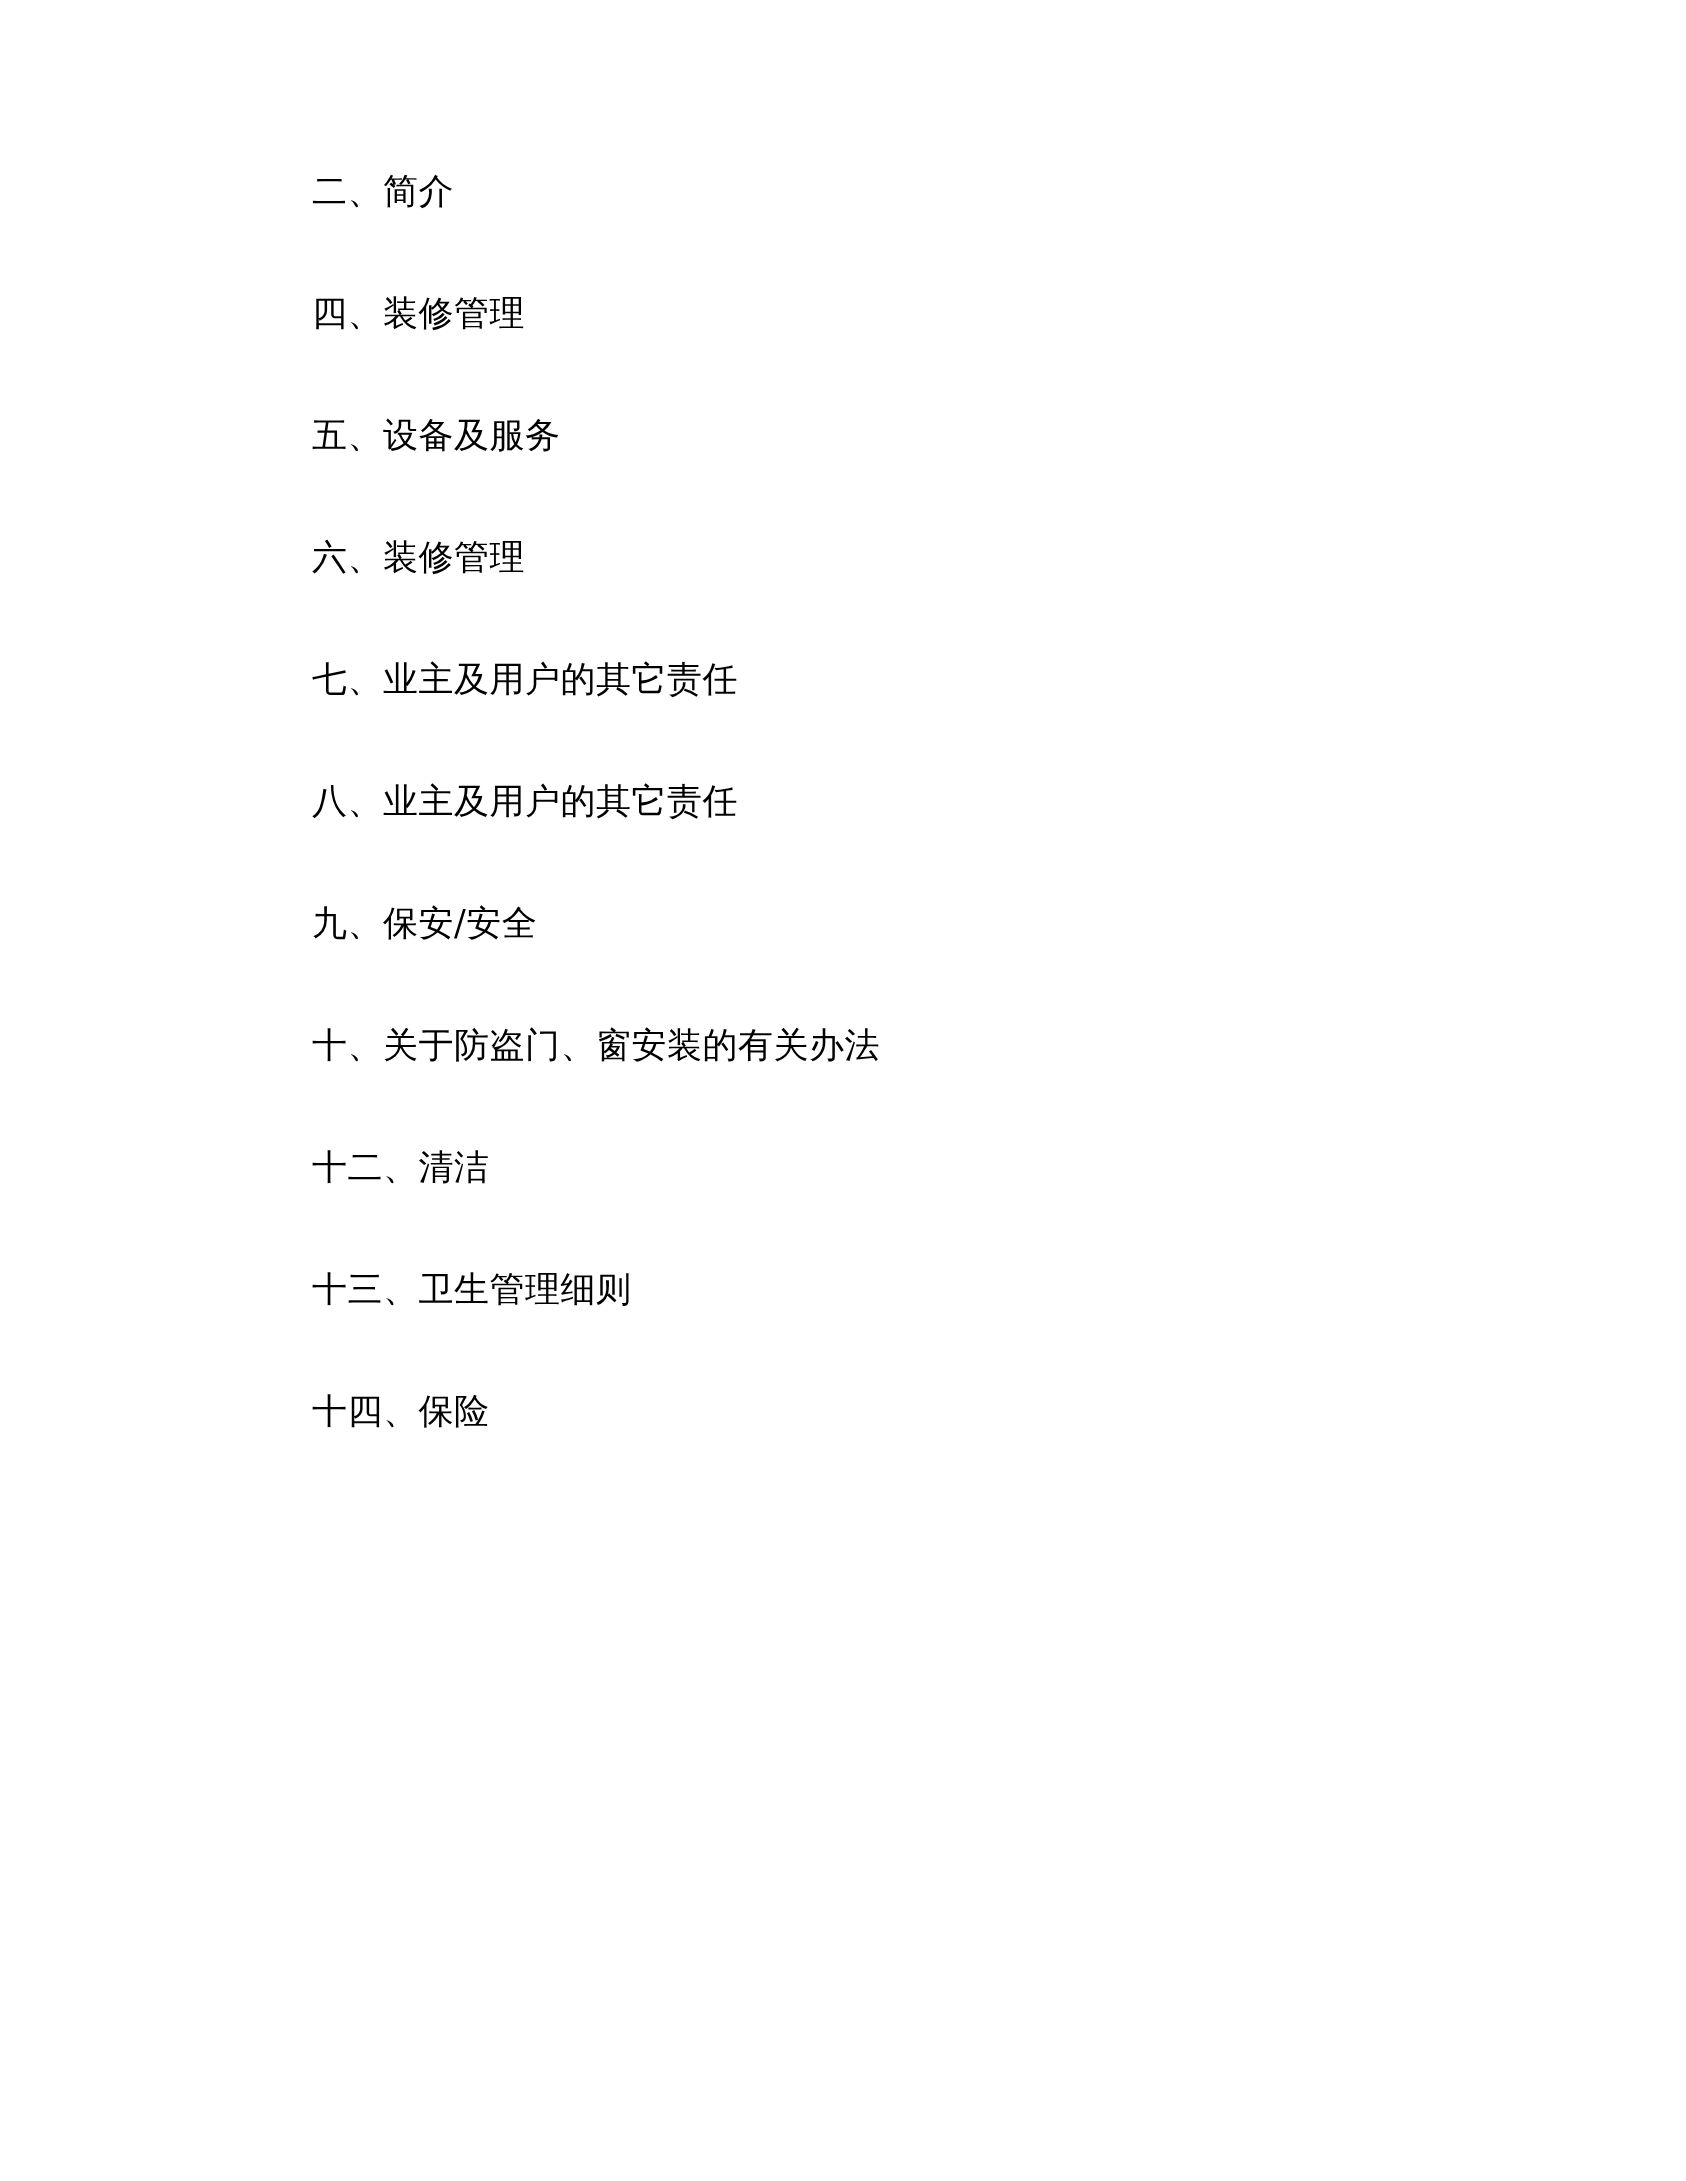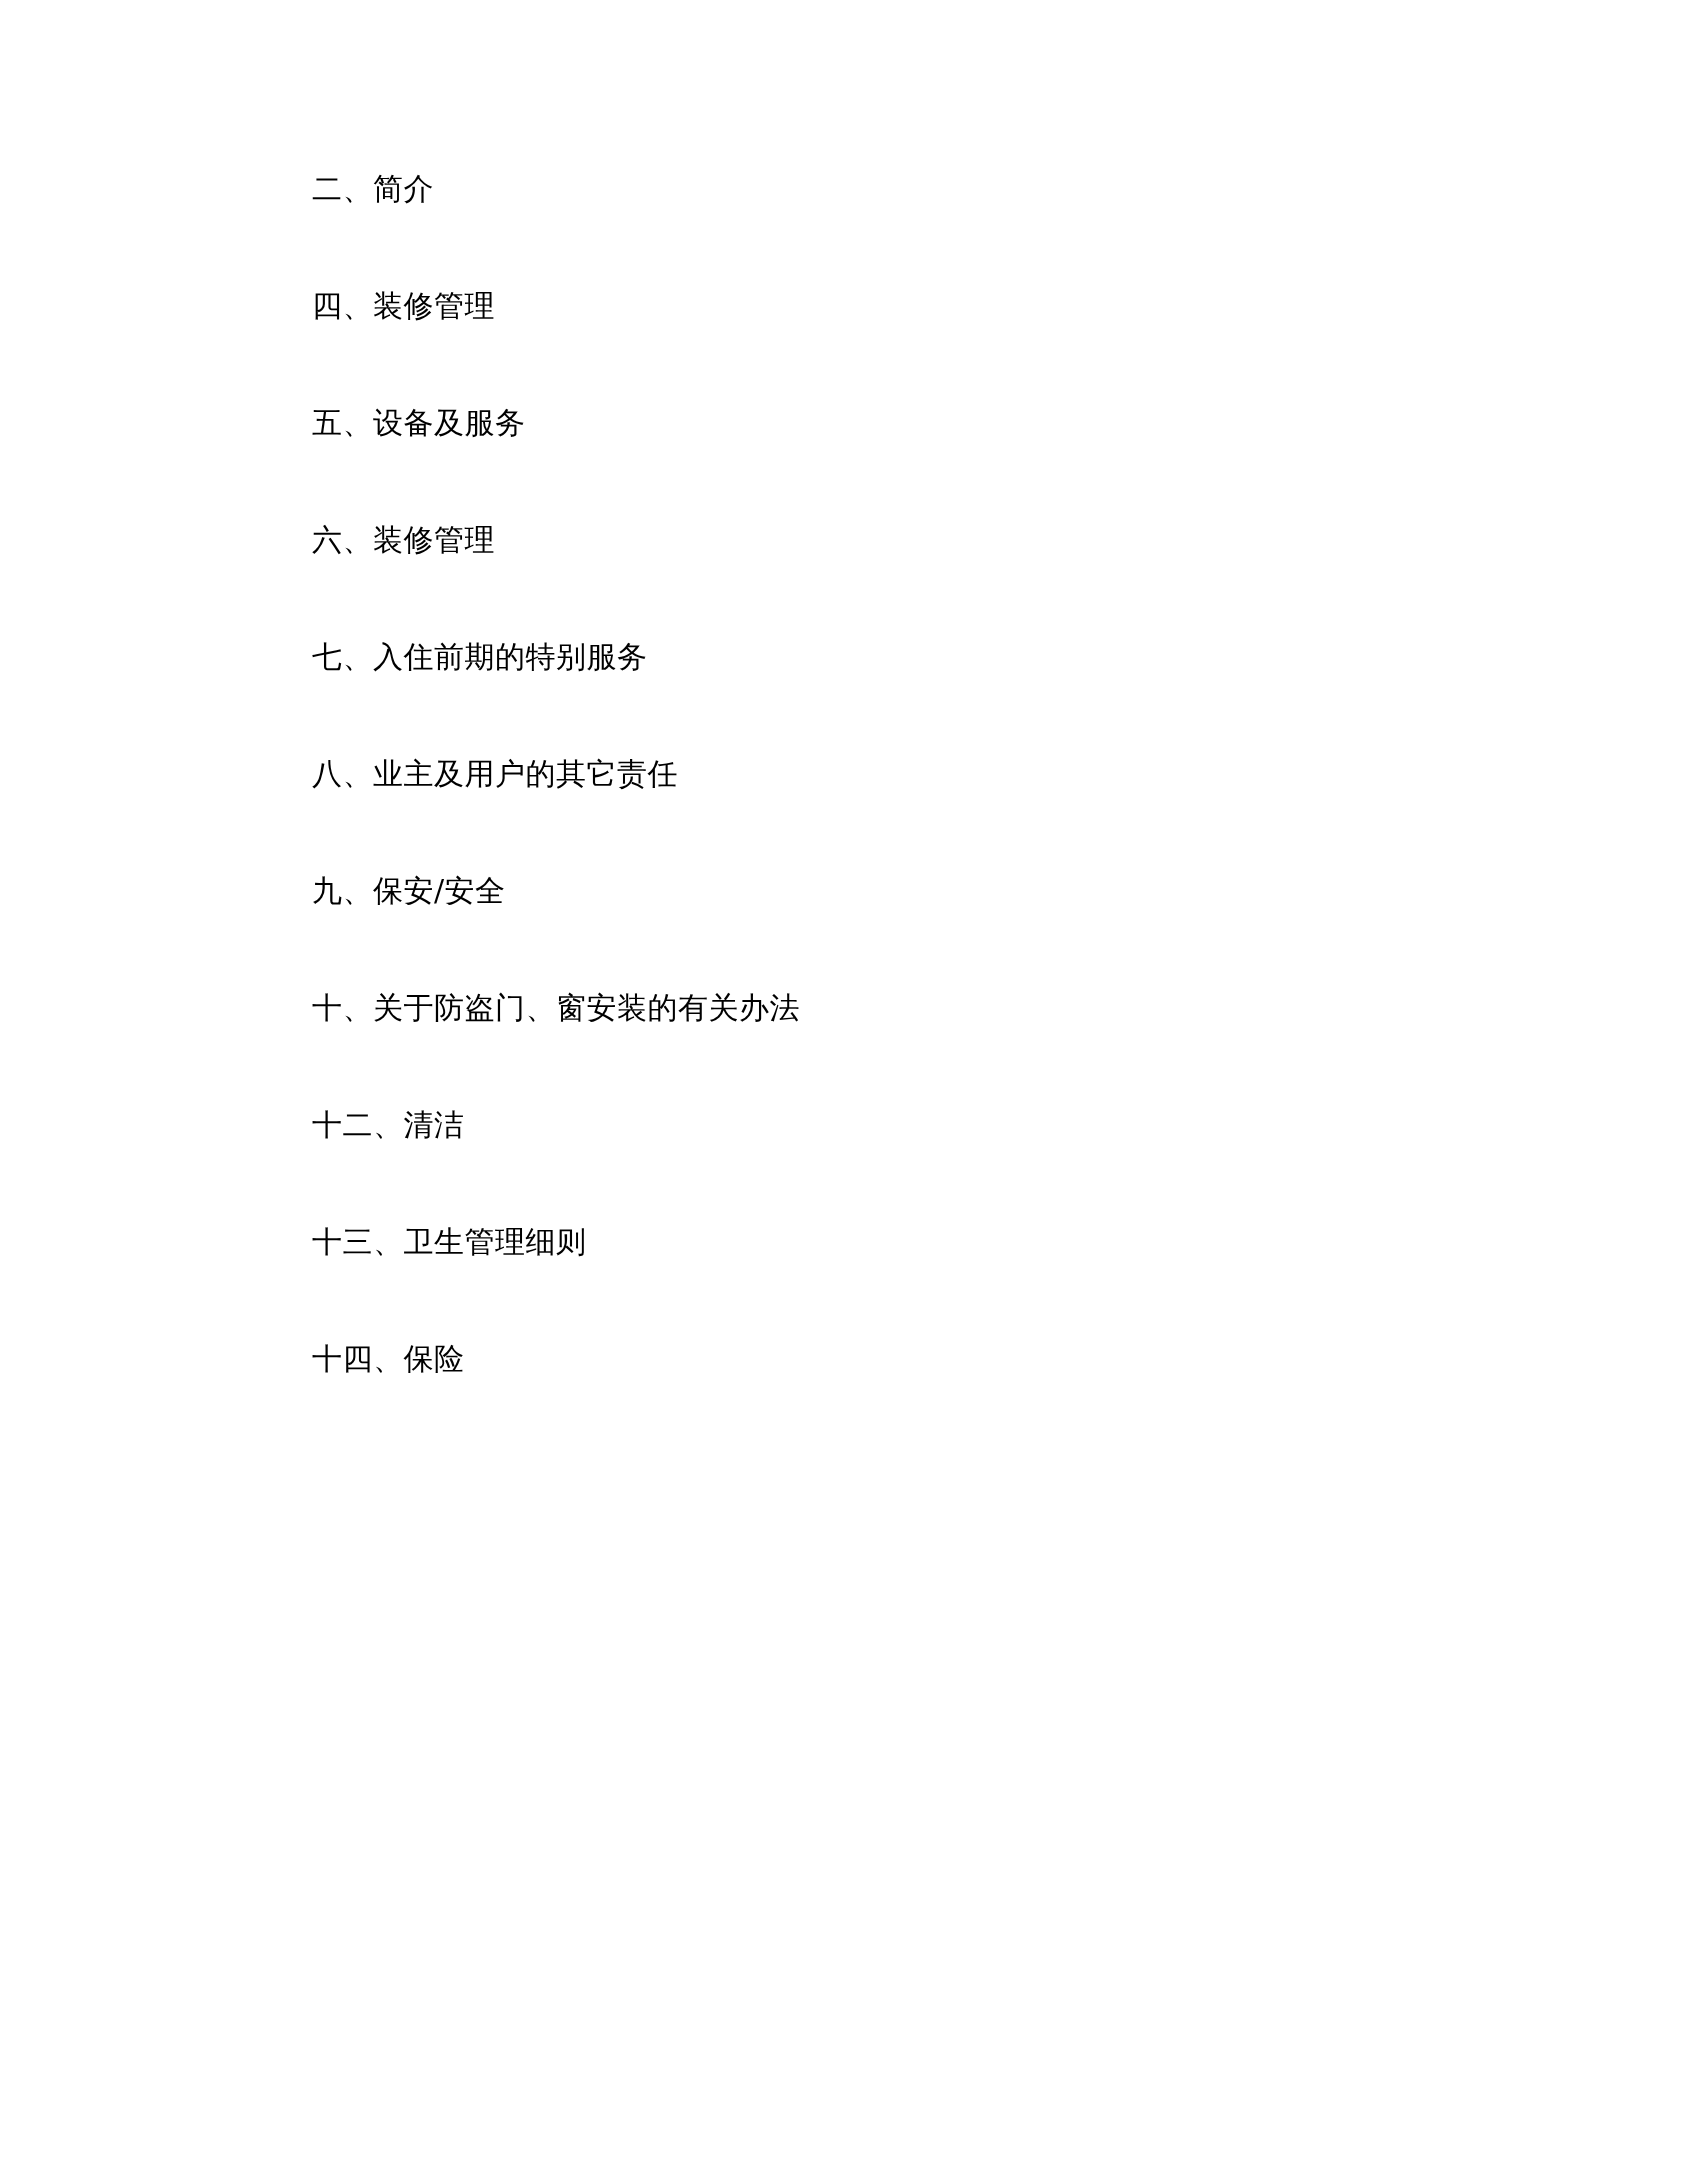--- a/index.html
+++ b/index.html
@@ -19,41 +19,41 @@
     box-sizing: border-box;
     overflow: hidden;
   }
   .content {
     position: absolute;
     left: 312px;
     top: 174px;
     width: 1084px;
   }
   .toc-entry {
-    font-size: 30px;
+    font-size: 35px;
     line-height: 1;
     letter-spacing: 0.5px;
     color: #000000;
     margin: 0 0 87px 0;
     white-space: nowrap;
   }
   .toc-entry:last-child {
     margin-bottom: 0;
   }
 </style>
 </head>
 <body>
 
 <div class="page">
   <div class="content">
     <p class="toc-entry">二、简介</p>
     <p class="toc-entry">四、装修管理</p>
     <p class="toc-entry">五、设备及服务</p>
     <p class="toc-entry">六、装修管理</p>
-    <p class="toc-entry">七、入住前期的特别服务</p>
+    <p class="toc-entry">七、业主及用户的其它责任</p>
     <p class="toc-entry">八、业主及用户的其它责任</p>
     <p class="toc-entry">九、保安/安全</p>
     <p class="toc-entry">十、关于防盗门、窗安装的有关办法</p>
     <p class="toc-entry">十二、清洁</p>
     <p class="toc-entry">十三、卫生管理细则</p>
     <p class="toc-entry">十四、保险</p>
   </div>
 </div>
 
 

